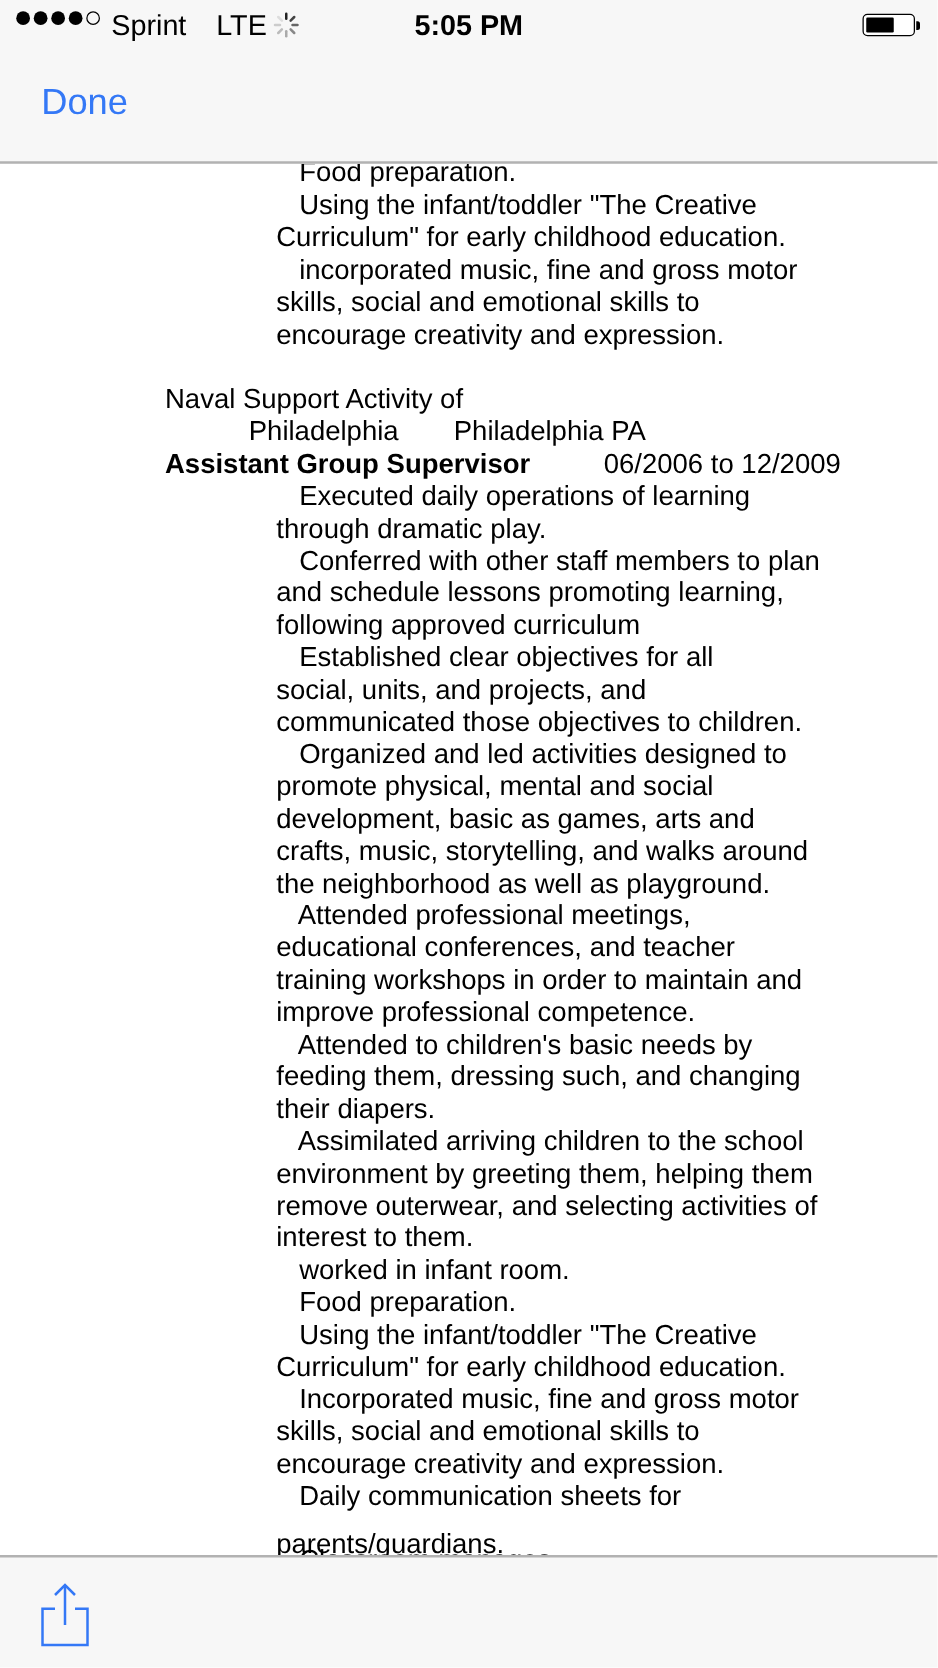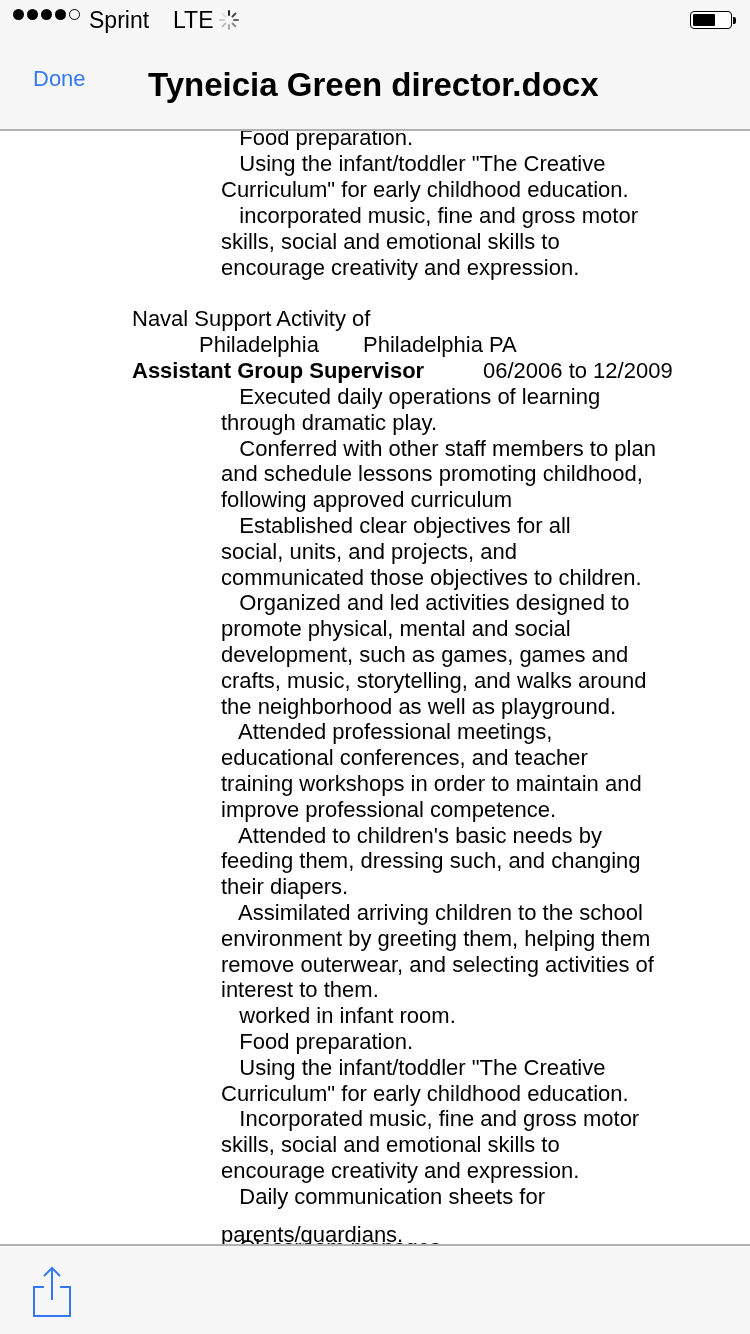--- a/index.html
+++ b/index.html
@@ -28,21 +28,21 @@
   .time { position: absolute; left: 0; width: 750px; top: 7px; text-align: center; font-weight: bold; font-size: 23px; }
   .battery { position: absolute; left: 690px; top: 11px; width: 48px; height: 20px; }
   .battery .shell {
     position: absolute; left: 0; top: 0; width: 42px; height: 18px;
     border: 1.5px solid #000; border-radius: 4px; box-sizing: border-box; background: #fff;
   }
   .battery .fill { position: absolute; left: 3px; top: 3px; height: 12px; background: #000; border-radius: 1px; }
   .battery .tip { position: absolute; left: 43px; top: 6px; width: 3px; height: 7px; background: #000; border-radius: 0 2px 2px 0; }
 
   .done {
-    position: absolute; left: 33px; top: 66px; font-size: 22px; color: #3478f6;
+    position: absolute; left: 33px; top: 66px; font-size: 29px; color: #3478f6;
     cursor: pointer;
   }
   .doctitle {
     position: absolute; left: 148px; top: 66px; font-size: 33px; font-weight: bold; color: #000;
     white-space: nowrap;
   }
 
   
   .doc {
     position: absolute; left: 0; top: 131px; width: 750px; height: 1113px; overflow: hidden;
@@ -78,29 +78,29 @@
         <line x1="11" y1="2" x2="11" y2="6" stroke="#222"></line>
         <line x1="17.4" y1="4.6" x2="14.5" y2="7.5" stroke="#444"></line>
         <line x1="20" y1="11" x2="16" y2="11" stroke="#666"></line>
         <line x1="17.4" y1="17.4" x2="14.5" y2="14.5" stroke="#888"></line>
         <line x1="11" y1="20" x2="11" y2="16" stroke="#aaa"></line>
         <line x1="4.6" y1="17.4" x2="7.5" y2="14.5" stroke="#bbb"></line>
         <line x1="2" y1="11" x2="6" y2="11" stroke="#ccc"></line>
         <line x1="4.6" y1="4.6" x2="7.5" y2="7.5" stroke="#ddd"></line>
       </g>
     </svg>
+    <span class="time">5:05 PM</span>
     <div class="battery">
       <div class="shell"></div>
       <div class="fill" id="battery-fill" style="width: 22px;"></div>
       <div class="tip"></div>
     </div>
   </div>
 
   <span class="done">Done</span>
-  <span class="doctitle">Tyneicia Green director.docx</span>
 </div>
 
 <div class="doc">
   <div class="doc-inner">
 
     <div class="line" style="left:221px; top:0px;">   Food preparation.</div>
     <div class="line" style="left:221px; top:26px;">   Using the infant/toddler "The Creative</div>
     <div class="line" style="left:221px; top:52px;">Curriculum" for early childhood education.</div>
     <div class="line" style="left:221px; top:78px;">   incorporated music, fine and gross motor</div>
     <div class="line" style="left:221px; top:104px;">skills, social and emotional skills to</div>
@@ -109,28 +109,28 @@
     <div class="line" style="left:132px; top:181px;">Naval Support Activity of</div>
     <div class="line" style="left:199px; top:207px;">Philadelphia</div>
     <div class="line" style="left:363px; top:207px;">Philadelphia PA</div>
     <div class="line b" style="left:132px; top:233px;">Assistant Group Supervisor</div>
     <div class="line" style="left:483px; top:233px;">06/2006 to 12/2009</div>
 
     <div id="duties">
         <div class="line" style="left: 221px; top: 259px;">   Executed daily operations of learning</div>
         <div class="line" style="left: 221px; top: 285px;">through dramatic play.</div>
         <div class="line" style="left: 221px; top: 311px;">   Conferred with other staff members to plan</div>
-        <div class="line" style="left: 221px; top: 336px;">and schedule lessons promoting childhood,</div>
+        <div class="line" style="left: 221px; top: 336px;">and schedule lessons promoting learning,</div>
         <div class="line" style="left: 221px; top: 362px;">following approved curriculum</div>
         <div class="line" style="left: 221px; top: 388px;">   Established clear objectives for all</div>
         <div class="line" style="left: 221px; top: 414px;">social, units, and projects, and</div>
         <div class="line" style="left: 221px; top: 440px; text-align: right;">communicated those objectives to children.</div>
         <div class="line" style="left: 221px; top: 465px;">   Organized and led activities designed to</div>
         <div class="line" style="left: 221px; top: 491px;">promote physical, mental and social</div>
-        <div class="line" style="left: 221px; top: 517px;">development, such as games, games and</div>
+        <div class="line" style="left: 221px; top: 517px;">development, basic as games, arts and</div>
         <div class="line" style="left: 221px; top: 543px;">crafts, music, storytelling, and walks around</div>
         <div class="line" style="left: 221px; top: 569px;">the neighborhood as well as playground.</div>
         <div class="line" style="left: 221px; top: 594px;">   Attended professional meetings,</div>
         <div class="line" style="left: 221px; top: 620px;">educational conferences, and teacher</div>
         <div class="line" style="left: 221px; top: 646px;">training workshops in order to maintain and</div>
         <div class="line" style="left: 221px; top: 672px;">improve professional competence.</div>
         <div class="line" style="left: 221px; top: 698px;">   Attended to children's basic needs by</div>
         <div class="line" style="left: 221px; top: 723px;">feeding them, dressing such, and changing</div>
         <div class="line" style="left: 221px; top: 749px;">their diapers.</div>
         <div class="line" style="left: 221px; top: 775px;">   Assimilated arriving children to the school</div>

